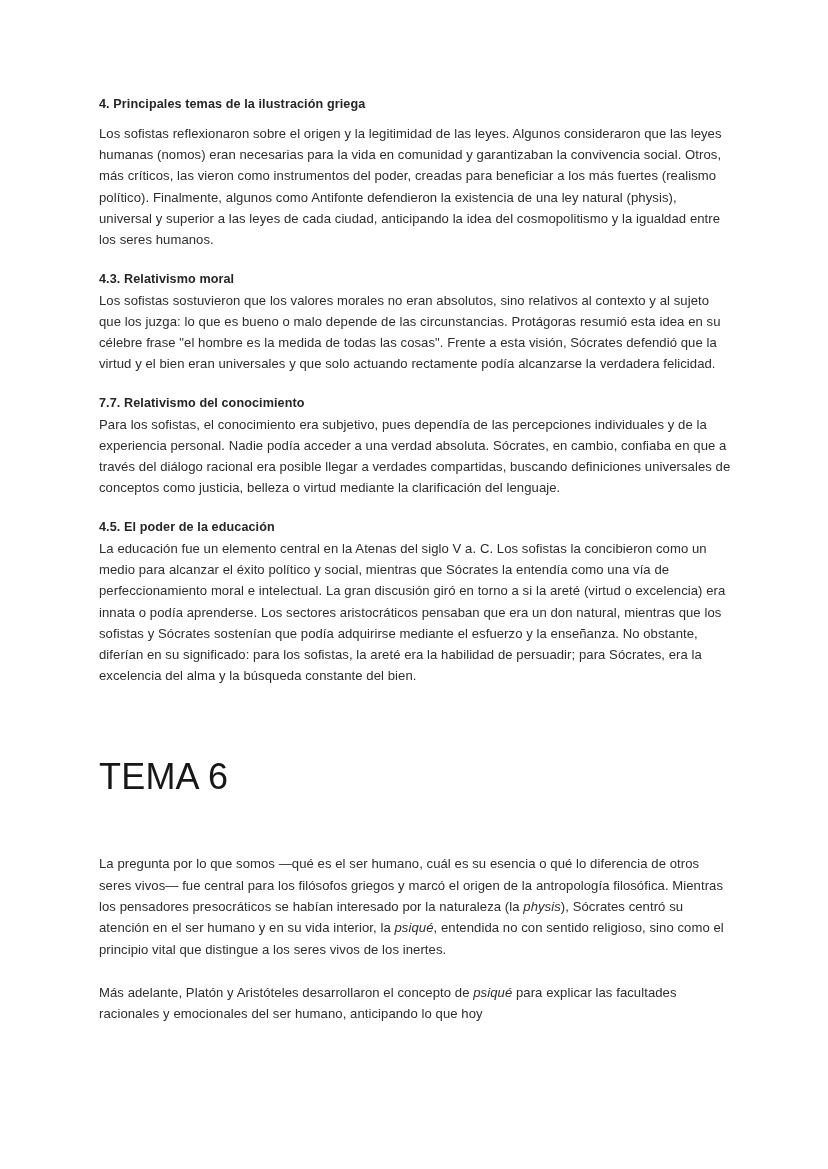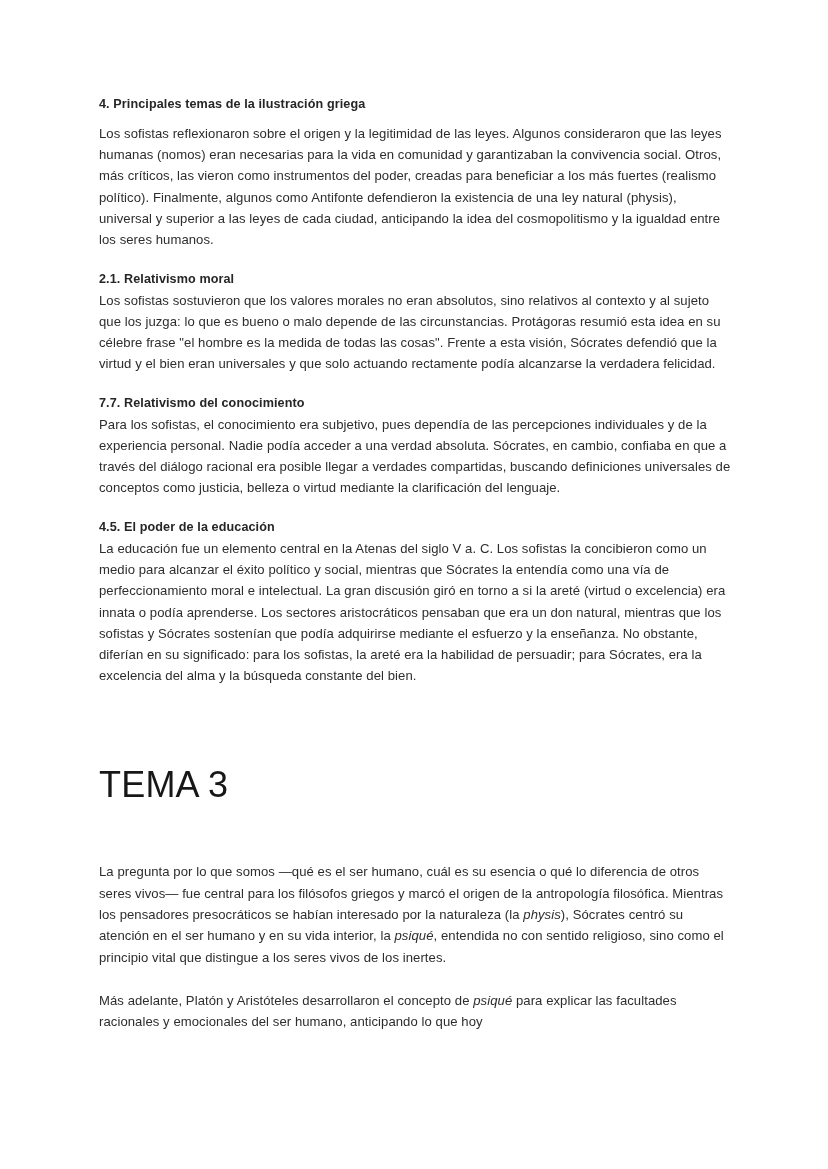--- a/index.html
+++ b/index.html
@@ -72,21 +72,21 @@
   }
 
   .block {
     margin-bottom: 20px;
   }
   .block:last-child {
     margin-bottom: 0;
   }
 
   .block-tight {
-    margin-bottom: 8px;
+    margin-bottom: 0;
   }
 
   .gap-before-tema {
     height: 70px;
   }
   .gap-after-tema {
     height: 31px;
   }
   .gap-after-topic {
     height: 26px;
@@ -111,37 +111,37 @@
 <div class="page">
   <div class="doc-body">
 
     <h2 class="section-heading">4. Principales temas de la ilustración griega</h2>
 
     <div class="block">
       <p class="body-text lead-indent"> Los sofistas reflexionaron sobre el origen y la legitimidad de las leyes. Algunos consideraron que las leyes humanas (nomos) eran necesarias para la vida en comunidad y garantizaban la convivencia social. Otros, más críticos, las vieron como instrumentos del poder, creadas para beneficiar a los más fuertes (realismo político). Finalmente, algunos como Antifonte defendieron la existencia de una ley natural (physis), universal y superior a las leyes de cada ciudad, anticipando la idea del cosmopolitismo y la igualdad entre los seres humanos.</p>
     </div>
 
     <div class="block">
-      <h3 class="subsection-heading">2.1. Relativismo moral</h3>
+      <h3 class="subsection-heading">4.3. Relativismo moral</h3>
       <p class="body-text lead-indent"> Los sofistas sostuvieron que los valores morales no eran absolutos, sino relativos al contexto y al sujeto que los juzga: lo que es bueno o malo depende de las circunstancias. Protágoras resumió esta idea en su célebre frase "el hombre es la medida de todas las cosas". Frente a esta visión, Sócrates defendió que la virtud y el bien eran universales y que solo actuando rectamente podía alcanzarse la verdadera felicidad.</p>
     </div>
 
     <div class="block">
       <h3 class="subsection-heading">7.7. Relativismo del conocimiento</h3>
       <p class="body-text lead-indent"> Para los sofistas, el conocimiento era subjetivo, pues dependía de las percepciones individuales y de la experiencia personal. Nadie podía acceder a una verdad absoluta. Sócrates, en cambio, confiaba en que a través del diálogo racional era posible llegar a verdades compartidas, buscando definiciones universales de conceptos como justicia, belleza o virtud mediante la clarificación del lenguaje.</p>
     </div>
 
     <div class="block-tight">
       <h3 class="subsection-heading">4.5. El poder de la educación</h3>
       <p class="body-text lead-indent"><span> La educación fue un elemento central en la Atenas del siglo V a. C. Los sofistas la concibieron como un medio para alcanzar el éxito político y social, mientras que Sócrates la entendía como una vía de perfeccionamiento moral e intelectual. La gran discusión giró en torno a si la </span><strong class="term-bold">areté</strong><span> (virtud o excelencia) era innata o podía aprenderse. Los sectores aristocráticos pensaban que era un don natural, mientras que los sofistas y Sócrates sostenían que podía adquirirse mediante el esfuerzo y la enseñanza. No obstante, diferían en su significado: para los sofistas, la areté era la habilidad de persuadir; para Sócrates, era la excelencia del alma y la búsqueda constante del bien.</span></p>
     </div>
 
     <div class="gap-before-tema"></div>
 
-    <h1 class="tema-heading">TEMA 3</h1>
+    <h1 class="tema-heading">TEMA 6</h1>
 
     <div class="gap-after-tema"></div>
 
 
     <div class="gap-after-topic"></div>
 
     <p class="body-text"><span>La pregunta por lo que somos —qué es el ser humano, cuál es su esencia o qué lo diferencia de otros seres vivos— fue central para los filósofos griegos y marcó el origen de la antropología filosófica. Mientras los pensadores presocráticos se habían interesado por la naturaleza (la </span><em class="term">physis</em><span>), Sócrates centró su atención en el ser humano y en su vida interior, la </span><em class="term">psiqué</em><span>, entendida no con sentido religioso, sino como el principio vital que distingue a los seres vivos de los inertes.</span></p>
 
     <div class="gap-para"></div>
 

